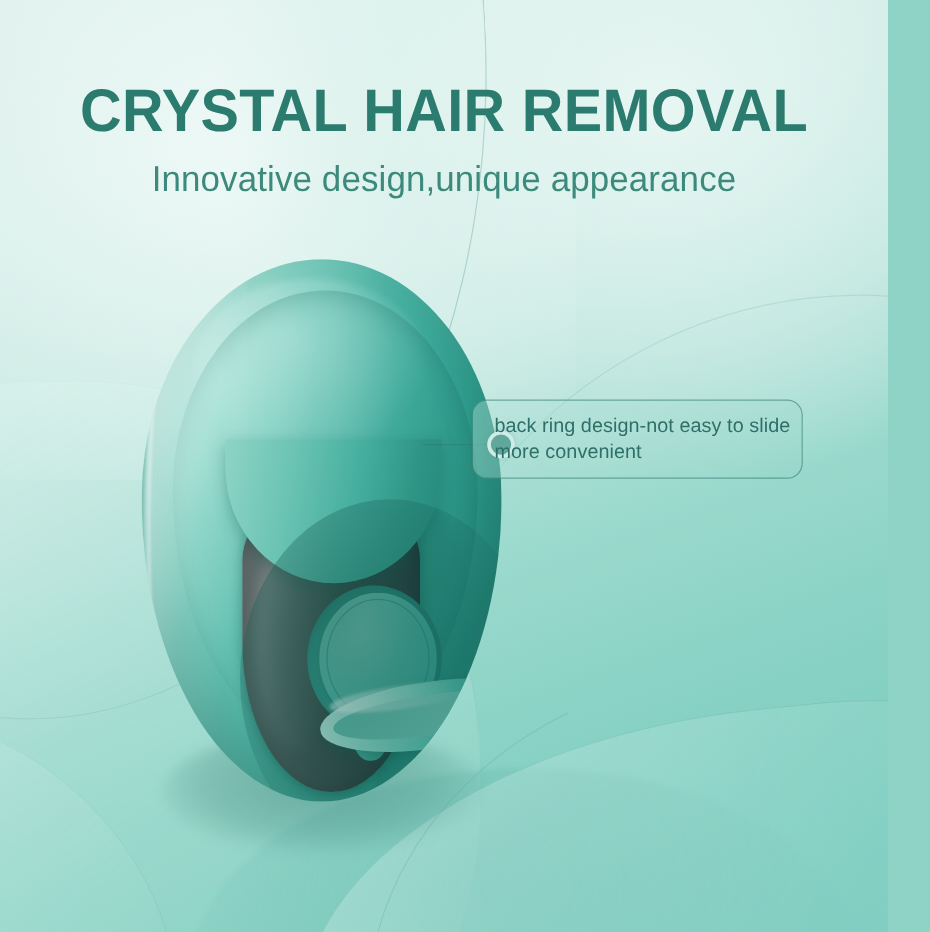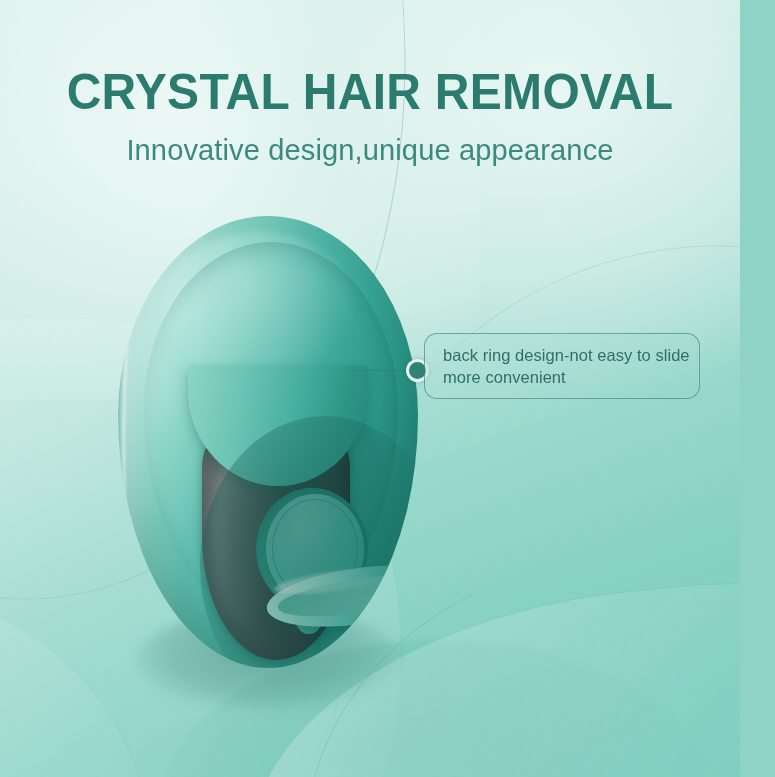--- a/index.html
+++ b/index.html
@@ -388,21 +388,21 @@
     left:176px; top:378px;
     width:28px; height:40px;
     border-radius:0 0 46% 46%;
     background:linear-gradient(100deg,#55b5a5 0%,#3b9d8d 60%,#2d8c7e 100%);
     transform:rotate(-6deg);
   }
 
   
   .callout-box {
     position:absolute;
-    left:424px; top:333px;
+    left:393px; top:333px;
     width:276px; height:66px;
     border:1.4px solid rgba(40,116,105,0.55);
     border-radius:13px;
     background:linear-gradient(120deg,
       rgba(178,226,216,0.42) 0%,
       rgba(160,218,207,0.30) 60%,
       rgba(150,212,201,0.22) 100%);
     display:flex;
     align-items:center;
     padding:0 0 0 18px;

